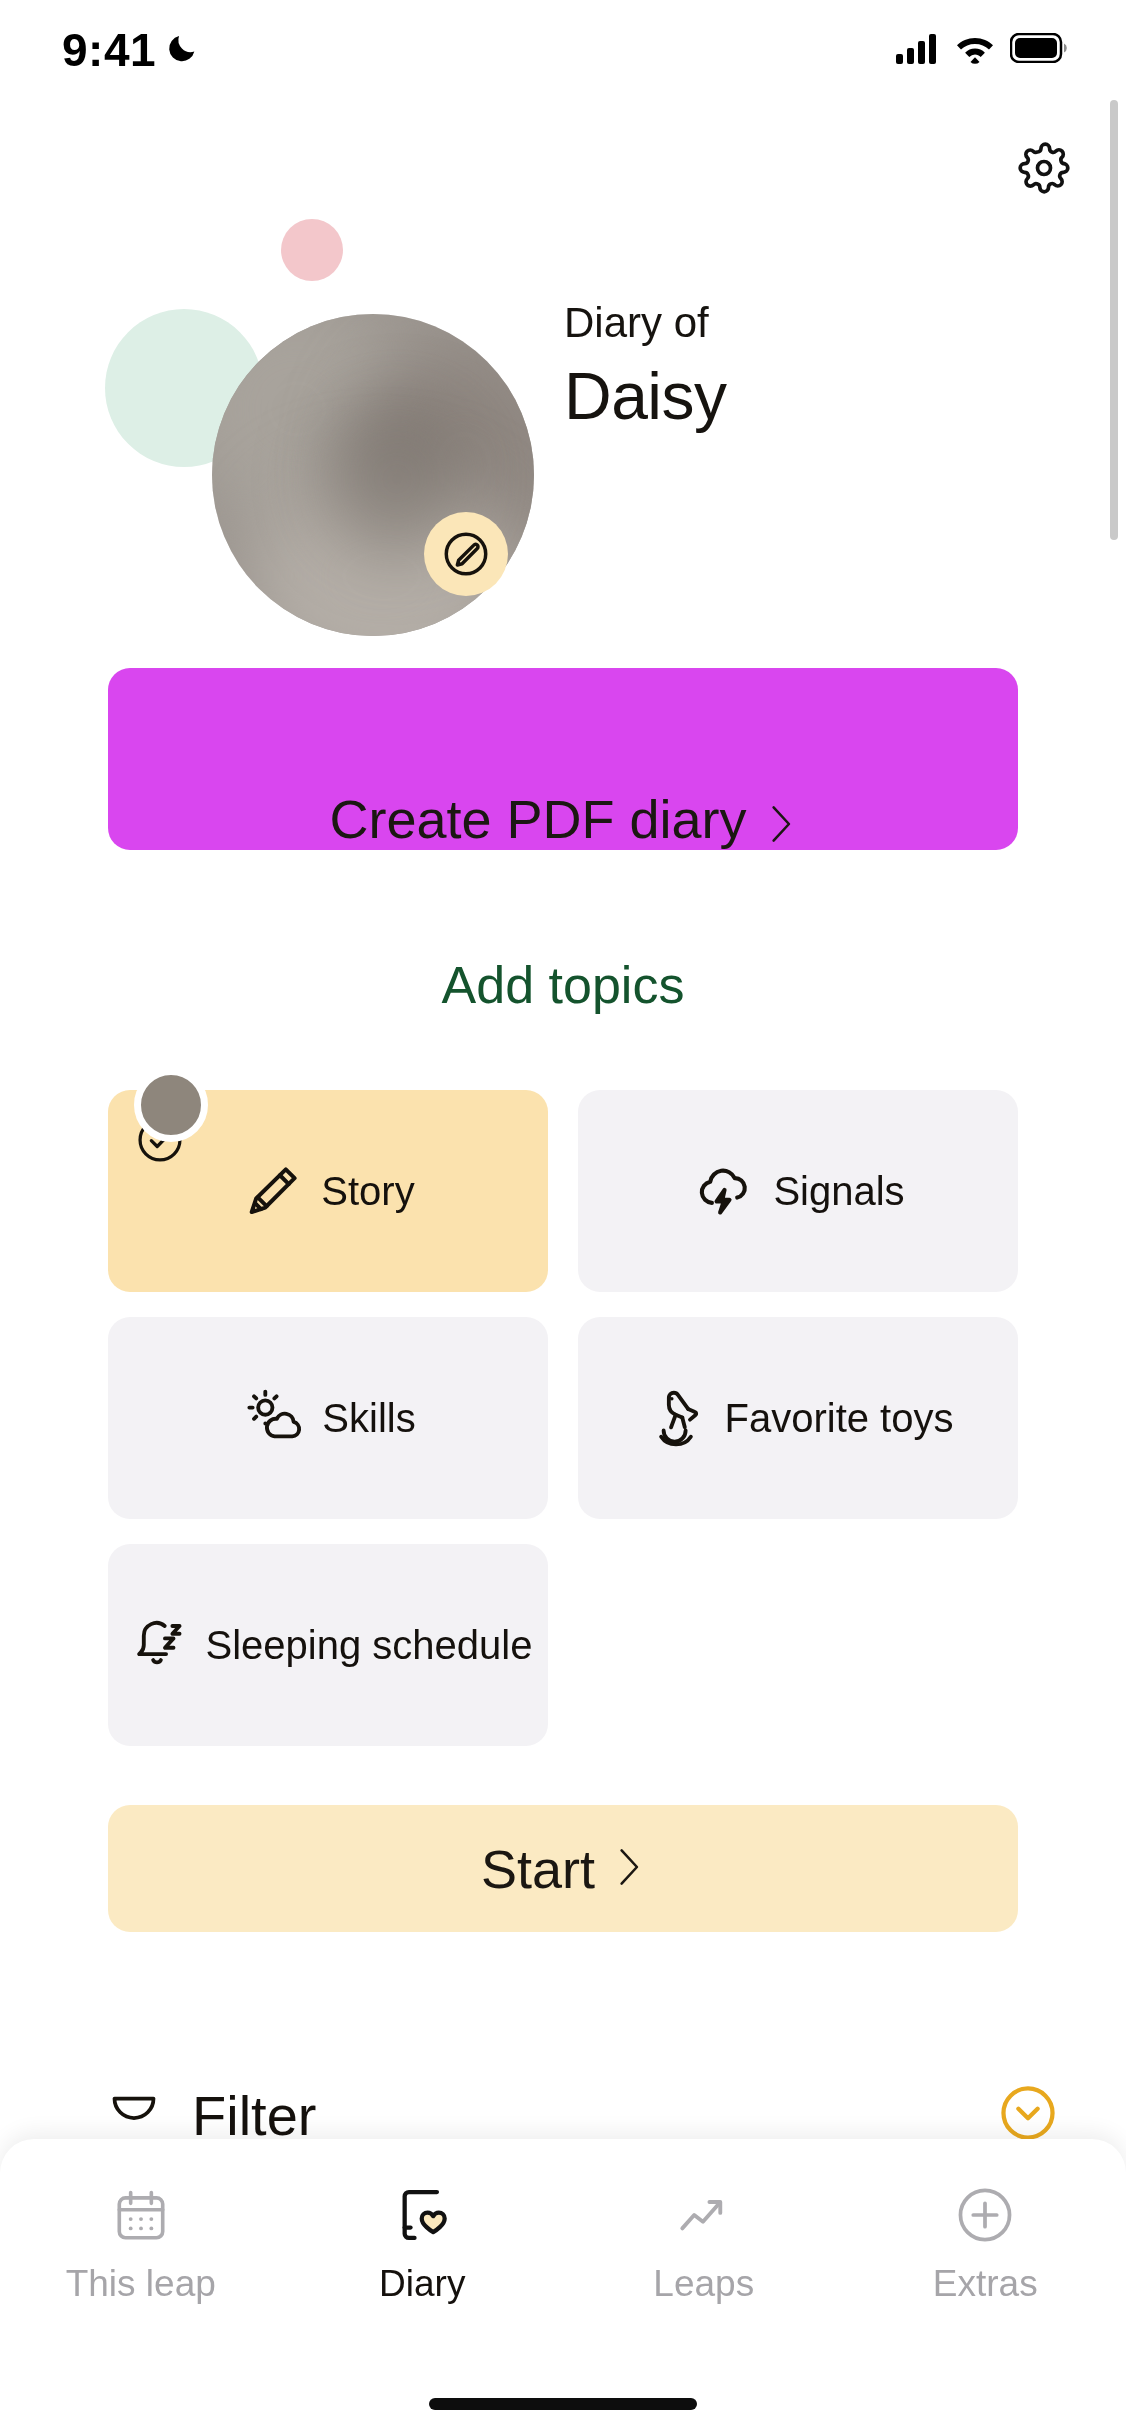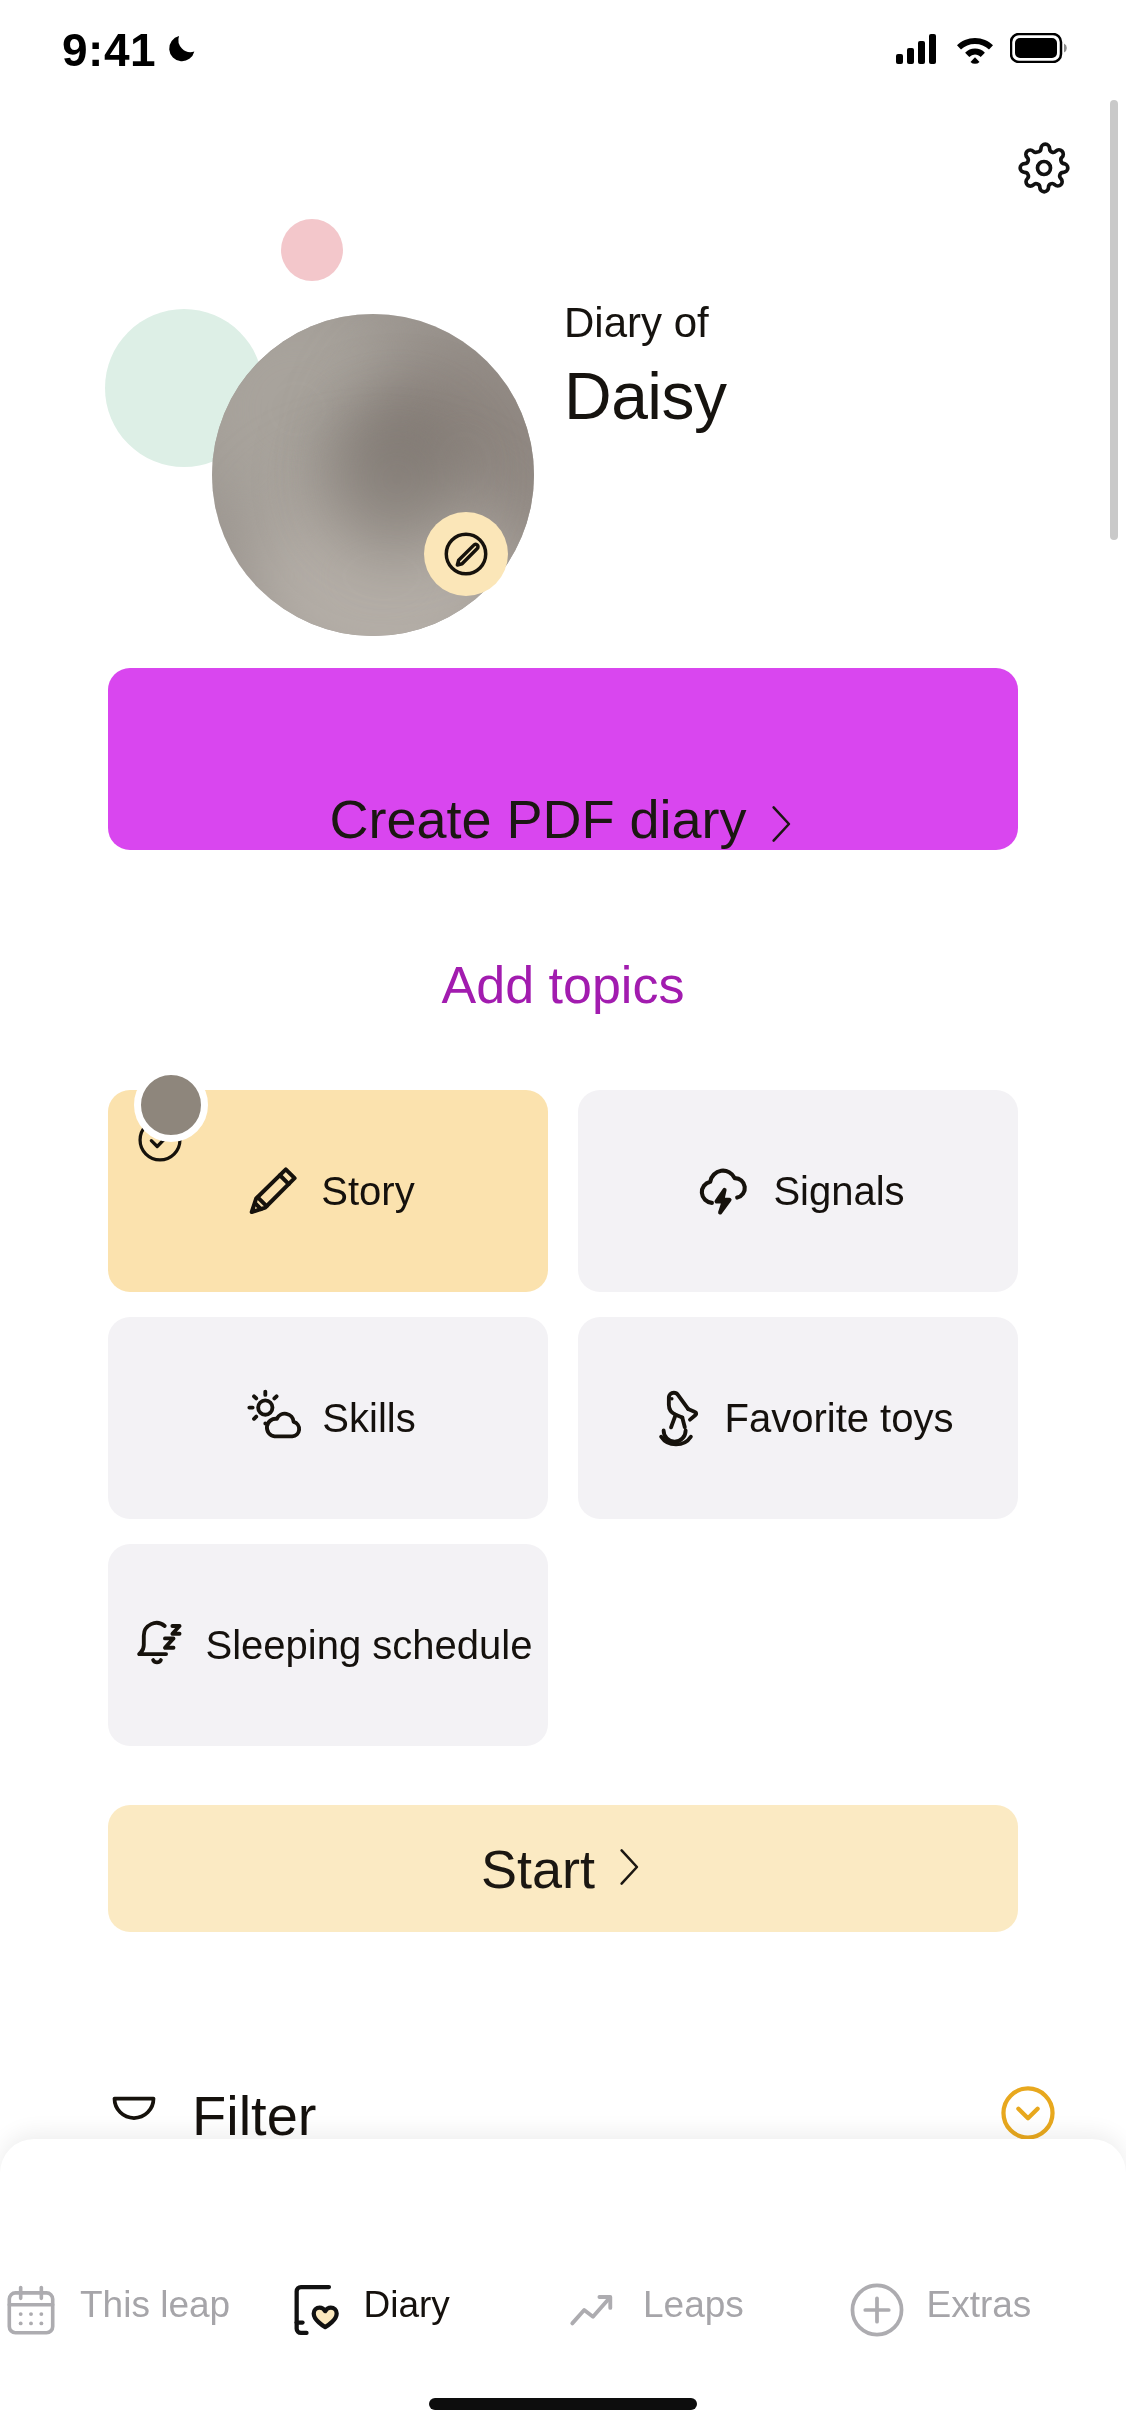--- a/index.html
+++ b/index.html
@@ -166,21 +166,21 @@
     display: inline-block;
   }
 
   
   .section-title {
     position: absolute;
     left: 0; top: 955px;
     width: 1126px;
     text-align: center;
     font-size: 52px;
-    color: #a21caf;
+    color: #14532d;
     font-weight: 400;
   }
 
   .grid {
     position: absolute;
     left: 108px; top: 1090px;
     width: 910px;
     display: grid;
     grid-template-columns: 1fr 1fr;
     gap: 25px 30px;
@@ -267,21 +267,21 @@
     background: #ffffff;
     border-top-left-radius: 34px;
     border-top-right-radius: 34px;
     box-shadow: 0 -6px 22px rgba(0,0,0,0.07);
     display: flex;
     padding-top: 34px;
   }
   .tab {
     flex: 1;
     display: flex;
-    flex-direction: row;
+    flex-direction: column;
     align-items: center;
     gap: 18px;
     cursor: pointer;
     position: relative;
   }
   .tab-icon { height: 74px; display: flex; align-items: flex-end; justify-content: center; }
   .tab-label {
     font-size: 37px;
     color: #a6a5a9;
     font-weight: 400;

